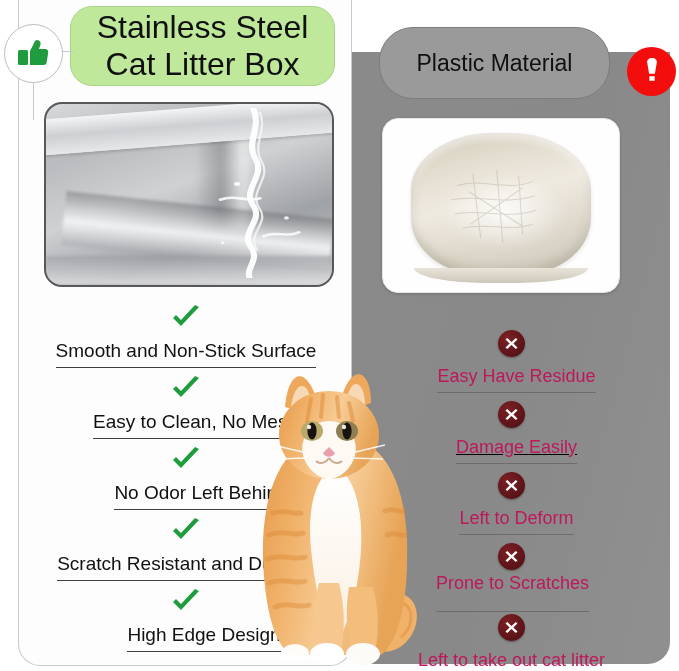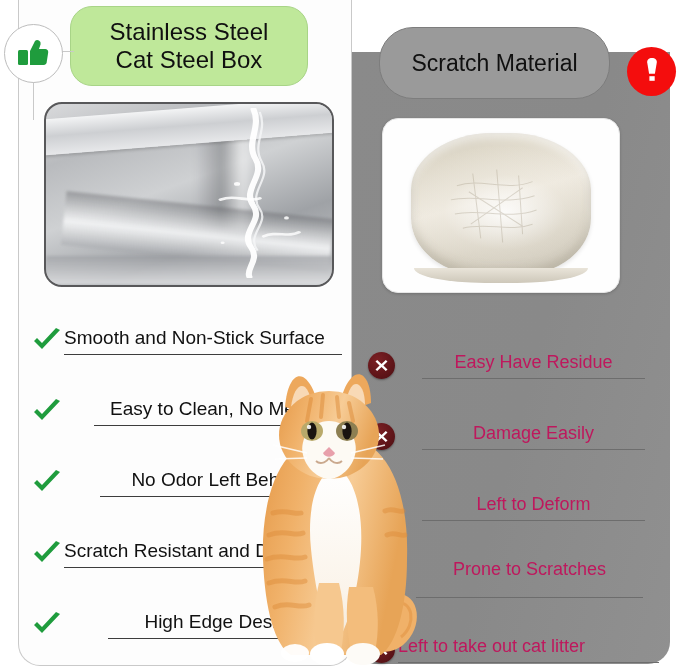--- a/index.html
+++ b/index.html
@@ -49,26 +49,26 @@
     display: flex;
     align-items: center;
     justify-content: center;
     text-align: center;
     line-height: 1.16;
     color: #101010;
   }
   .pill-good {
     left: 70px;
     top: 6px;
-    width: 238px;
+    width: 265px;
     height: 80px;
     background: #bfe89a;
     border: 1px solid #a8d487;
     border-radius: 22px;
-    font-size: 24px;
+    font-size: 32px;
   }
   .pill-bad {
     left: 379px;
     top: 27px;
     width: 231px;
     height: 72px;
     background: #9a9a9a;
     border: 1px solid #7d7d7d;
     border-radius: 34px;
     font-size: 23px;
@@ -205,20 +205,21 @@
   
   .list { position: absolute; z-index: 4; }
   .list-good { left: 30px; top: 305px; width: 312px; }
   .list-bad  { left: 364px; top: 330px; width: 295px; }
 
   .row {
     position: relative;
     display: flex;
     align-items: center;
     height: 71px;
+    flex-direction: column;
   }
   .mark {
     flex: 0 0 auto;
     width: 34px;
     display: flex;
     align-items: center;
     justify-content: center;
   }
   .label-wrap {
     flex: 1 1 auto;
@@ -280,26 +281,26 @@
   <div class="panel-good"></div>
 
   <div class="panel-bad"></div>
 
   <div class="connector conn-h"></div>
   <div class="connector conn-v"></div>
 
   <div class="pill pill-good">
     <div>
       <span>Stainless Steel</span>
-      <span>Cat Steel Box</span>
+      <span>Cat Litter Box</span>
     </div>
   </div>
 
   <div class="pill pill-bad">
-    <span>Scratch Material</span>
+    <span>Plastic Material</span>
   </div>
 
   <div class="badge-thumb">
     <span>
       <svg width="38" height="38" viewBox="0 0 38 38" aria-hidden="true">
         <rect x="3" y="17" width="10" height="15" rx="1.5" fill="#1f9c3d"></rect>
         <path d="M15 32 V18 L20 8 a3.4 3.4 0 0 1 5.6 3.2 L24 16 h6.2 a3 3 0 0 1 3 3.4 l-1.4 9.2 a3.4 3.4 0 0 1 -3.4 3.4 Z" fill="#1f9c3d"></path>
       </svg>
     </span>
   </div>
@@ -429,21 +430,21 @@
     </div>
 
     <div class="row">
       <div class="mark">
         <div class="xcircle">
           <svg width="15" height="15" viewBox="0 0 15 15" aria-hidden="true">
             <path d="M3.2 2 L7.5 6 L11.8 2 L13.5 3.6 L9.4 7.5 L13.5 11.4 L11.8 13 L7.5 9 L3.2 13 L1.5 11.4 L5.6 7.5 L1.5 3.6 Z" fill="#ffffff"></path>
           </svg>
         </div>
       </div>
-      <div class="label-wrap" style="padding:0 14px 0 24px;">
+      <div class="label-wrap" style="padding:0 14px 0 24px;text-decoration:underline;">
         <div class="label-bad a-center">Damage Easily</div>
         <div class="rule-bad"></div>
       </div>
     </div>
 
     <div class="row">
       <div class="mark">
         <div class="xcircle">
           <svg width="15" height="15" viewBox="0 0 15 15" aria-hidden="true">
             <path d="M3.2 2 L7.5 6 L11.8 2 L13.5 3.6 L9.4 7.5 L13.5 11.4 L11.8 13 L7.5 9 L3.2 13 L1.5 11.4 L5.6 7.5 L1.5 3.6 Z" fill="#ffffff"></path>

